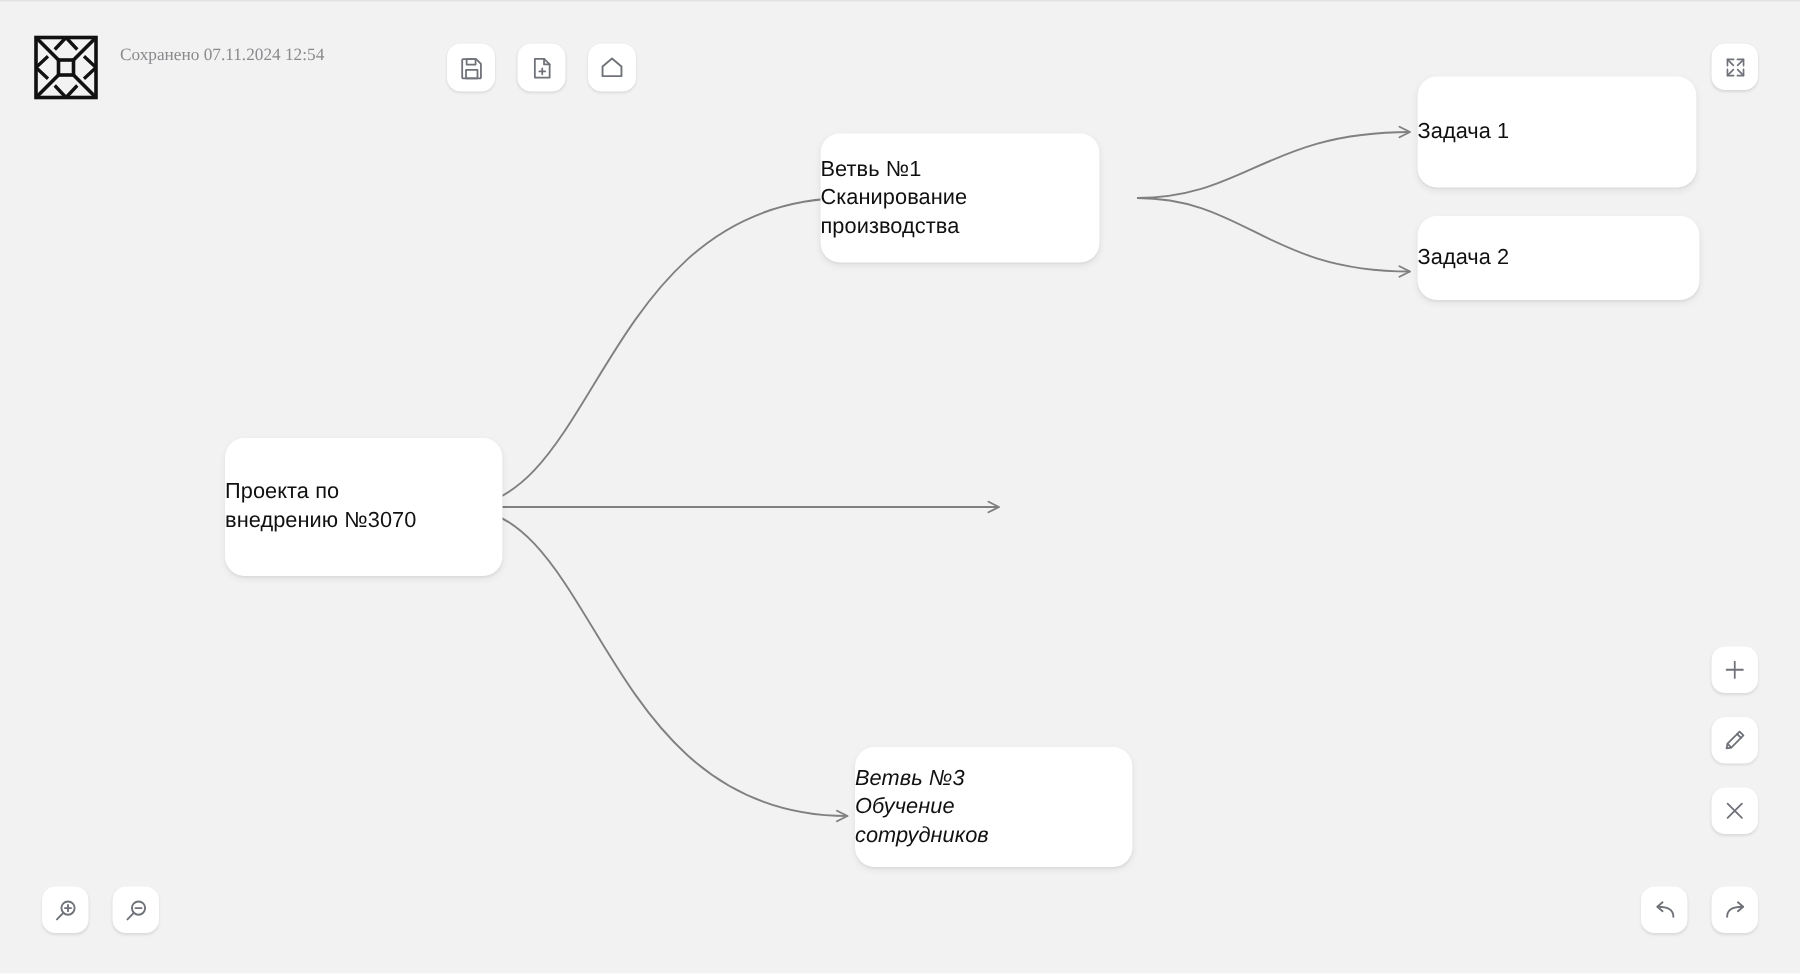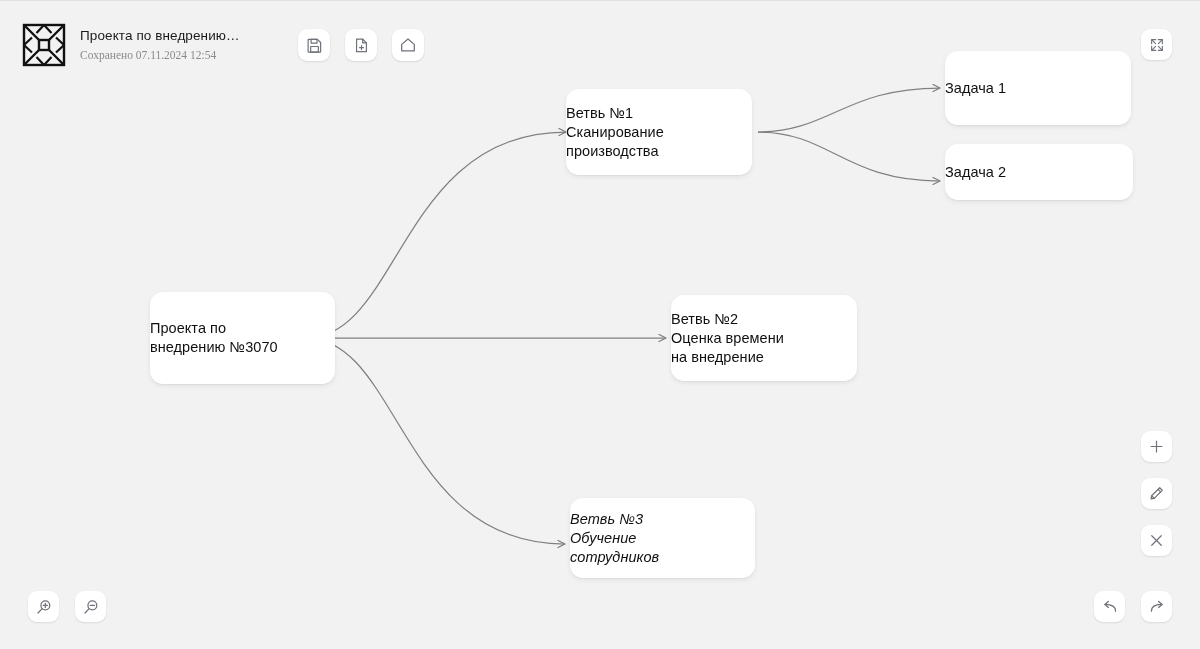--- a/index.html
+++ b/index.html
@@ -156,31 +156,26 @@
       <path d="M758,131 C830,131 845,87 940,87" marker-end="url(#arrow)"></path>
       <path d="M758,131 C830,131 845,180 940,180" marker-end="url(#arrow)"></path>
     </g>
   </svg>
 
   <div class="node" id="node-root" style="left:118px; top:291px; width:185px; height:92px;margin-left:32px;">
     <span class="node-label">Проекта по
 внедрению №3070</span>
   </div>
 
-  <div class="node" id="node-branch1" style="left:566px; top:88px; width:186px; height:86px;">
+  <div class="node" id="node-branch1" style="left:547px; top:88px; width:186px; height:86px;">
     <span class="node-label">Ветвь №1
 Сканирование
 производства</span>
   </div>
 
-  <div class="node" id="node-branch2" style="left:671px; top:294px; width:186px; height:86px;">
-    <span class="node-label">Ветвь №2
-Оценка времени
-на внедрение</span>
-  </div>
 
   <div class="node" id="node-branch3" style="left:570px; top:497px; width:185px; height:80px;font-style:italic;">
     <span class="node-label">Ветвь №3
 Обучение
 сотрудников</span>
   </div>
 
   <div class="node" id="node-task1" style="left:945px; top:50px; width:186px; height:74px;">
     <span class="node-label">Задача 1</span>
   </div>
@@ -193,21 +188,20 @@
 
     <svg class="logo" viewBox="0 0 44 44">
       <rect x="2" y="2" width="40" height="40" fill="none" stroke="#111" stroke-width="2.4"></rect>
       <path d="M2,2 L17,17 M42,2 L27,17 M2,42 L17,27 M42,42 L27,27" stroke="#111" stroke-width="2.4" fill="none"></path>
       <rect x="17" y="17" width="10" height="10" fill="none" stroke="#111" stroke-width="2.4"></rect>
       <path d="M22,2 L14.5,10 M22,2 L29.5,10 M22,42 L14.5,34 M22,42 L29.5,34
                M2,22 L10,14.5 M2,22 L10,29.5 M42,22 L34,14.5 M42,22 L34,29.5" stroke="#111" stroke-width="2.2" fill="none"></path>
     </svg>
 
     <div class="title-block">
-      <div class="doc-title">Проекта по внедрению…</div>
       <div class="doc-saved">Сохранено 07.11.2024 12:54</div>
     </div>
 
     <div class="tool-btn" id="btn-save">
       <svg width="17" height="17" viewBox="0 0 20 20" fill="none" stroke="#6f7279" stroke-width="1.4" stroke-linejoin="round">
         <path d="M3.2,2.8 h10.3 l3.7,3.7 v10.7 a.7.7 0 0 1 -.7.7 H3.2 a.7.7 0 0 1 -.7-.7 V3.5 a.7.7 0 0 1 .7-.7 z"></path>
         <path d="M6,2.8 h7 v4.3 h-7 z"></path>
         <path d="M5.5,11.2 h9 v6.7 h-9 z"></path>
       </svg>
     </div>

